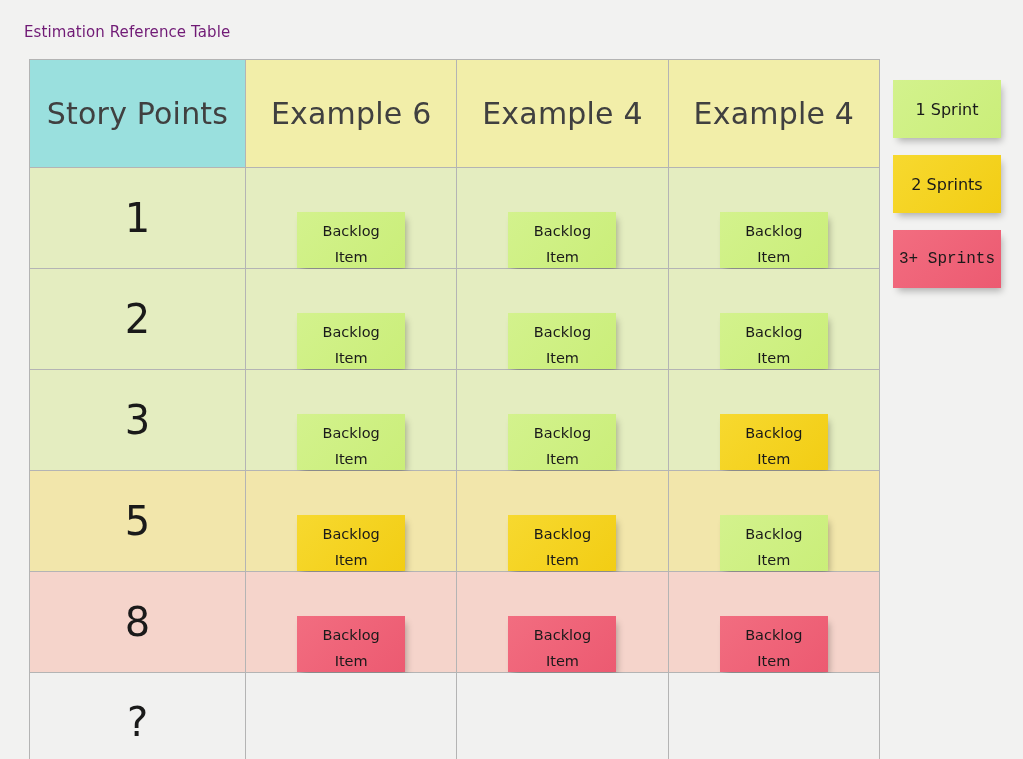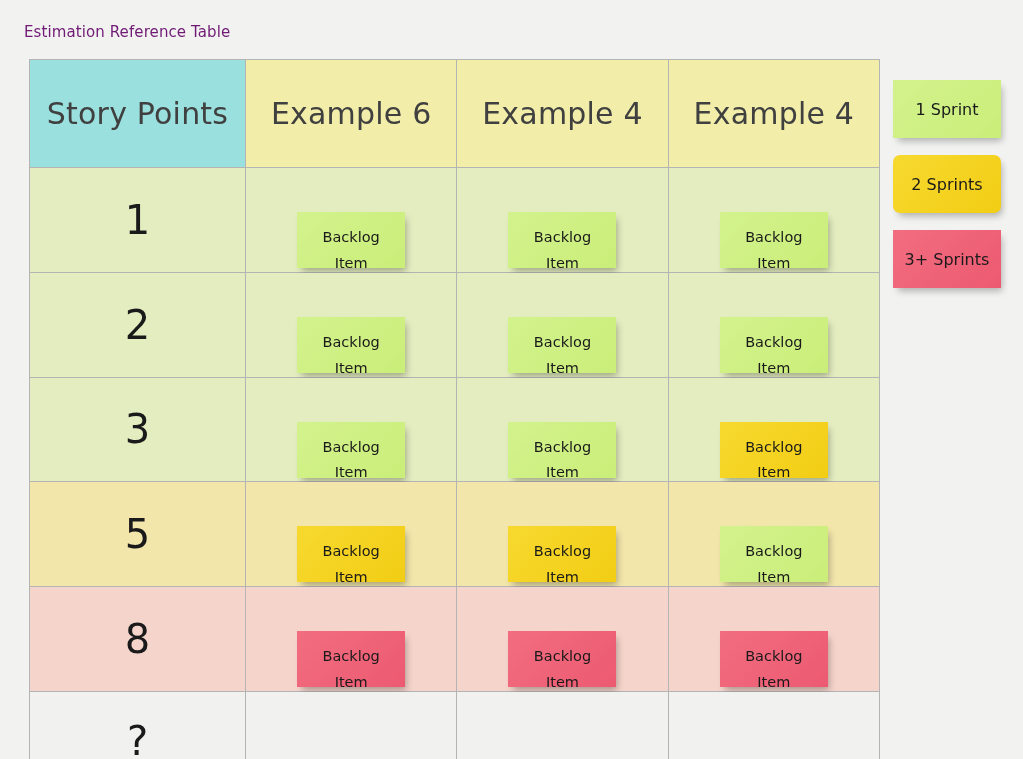--- a/index.html
+++ b/index.html
@@ -80,21 +80,21 @@
   tr.body-row.bg-none td { background: #f1f1f0; }
 
   td.item-cell { position: relative; }
 
   
   .note {
     display: inline-block;
     width: 108px;
     height: 56px;
     box-sizing: border-box;
-    padding-top: 13px;
+    padding-top: 7px;
     font-size: 14.5px;
     line-height: 1.78;
     color: #1a1a1a;
     text-align: center;
     box-shadow: 3px 5px 7px -2px rgba(0,0,0,0.30);
     position: relative;
     margin-top: 44px;
   }
   .note .note-line { display: block; }
 
@@ -116,22 +116,22 @@
     margin-bottom: 17px;
     display: flex;
     align-items: center;
     justify-content: center;
     font-size: 16px;
     color: #1a1a1a;
     box-shadow: 3px 5px 7px -2px rgba(0,0,0,0.28);
     white-space: nowrap;
   }
   .legend-note.green  { background: #cdf080; background-image: linear-gradient(135deg, #d3f28d 0%, #caee79 100%); }
-  .legend-note.yellow { background: #f5d221; background-image: linear-gradient(135deg, #f7d92f 0%, #f2cd14 100%); border-radius: 7px; }
-  .legend-note.red    { background: #ef6278; background-image: linear-gradient(135deg, #f26d80 0%, #ec5a71 100%); }
+  .legend-note.yellow { background: #f5d221; background-image: linear-gradient(135deg, #f7d92f 0%, #f2cd14 100%); }
+  .legend-note.red    { background: #ef6278; background-image: linear-gradient(135deg, #f26d80 0%, #ec5a71 100%); font-family: Liberation Mono, monospace; }
 </style>
 </head>
 <body>
 
 <div id="board">
 
   <div id="board-title">Estimation Reference Table</div>
 
   <div id="table-wrap">
     <table class="est-table">

